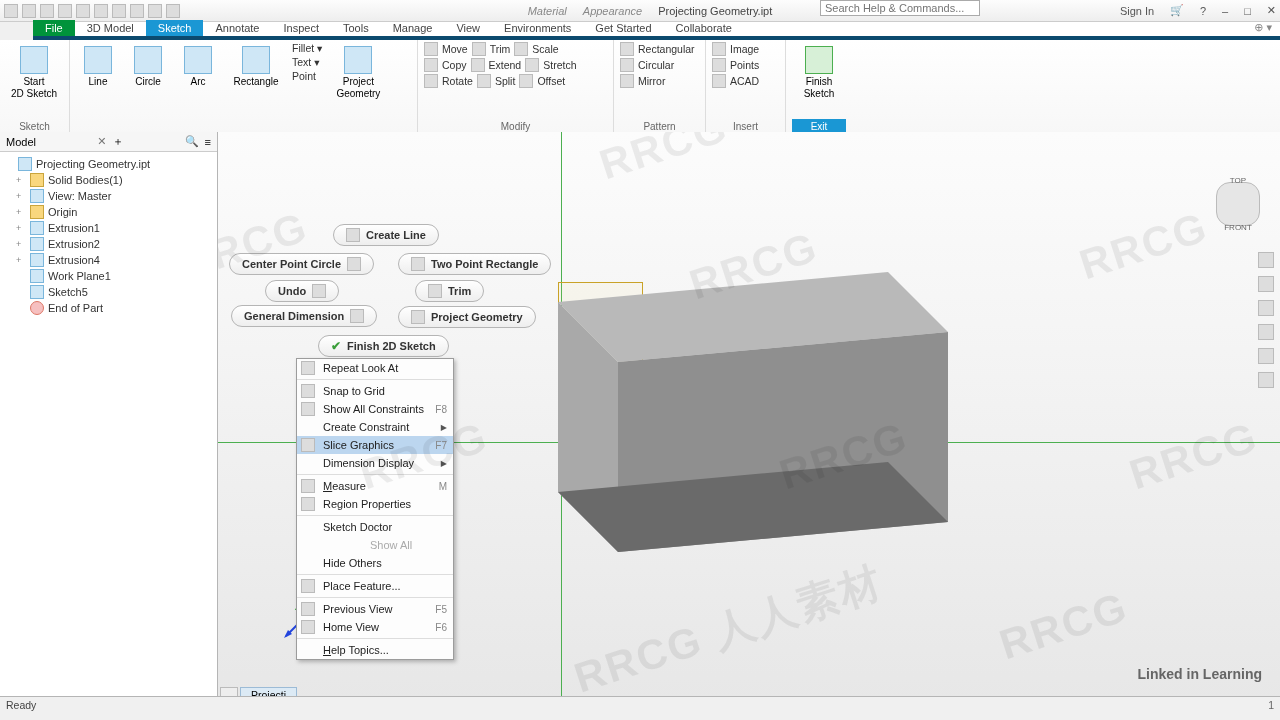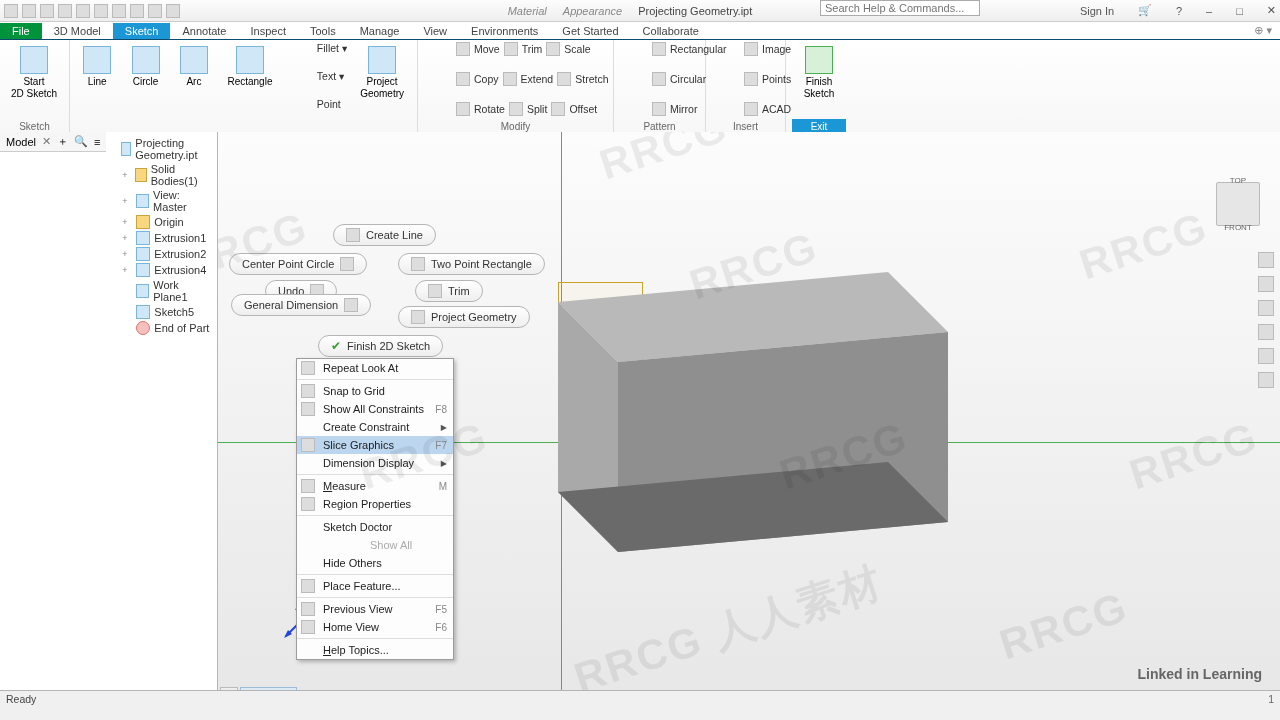--- a/index.html
+++ b/index.html
@@ -5,82 +5,82 @@
 * { margin: 0; padding: 0; box-sizing: border-box; font-family: "Segoe UI", Arial, sans-serif; }
 body { width: 1280px; height: 720px; background: #f0f0f0; font-size: 11px; overflow: hidden; position: relative; }
 
 
 .titlebar { height: 22px; background: linear-gradient(#fdfdfd,#eee); display: flex; align-items: center; padding: 7px 4px; border-bottom: 1px solid #ccc; gap: 6px; }
 .titlebar .qat { display:flex; gap:4px; align-items:center; }
 .titlebar .qat span { width:14px; height:14px; background:#ddd; border:1px solid #bbb; display:inline-block; }
 .titlebar .center { flex: 1; display:flex; align-items:center; justify-content:center; gap:16px; font-style: italic; color:#888;}
 .titlebar .docname { color:#444; font-style:normal; }
 .titlebar .search { position:absolute; right:300px; top:0; width:160px; height:16px; border:1px solid #aaa; padding:0 4px; color:#888; background:#fff; font-size:11px;}
-.titlebar .right { display:flex; gap:24px; align-items:center; color:#555; }
-
-
-.tabs { height: 18px; background: #fff; display:flex; align-items:flex-end; border-bottom:1px solid #0c4a6e; }
+.titlebar .right { display:flex; gap:16px; align-items:center; color:#555; }
+
+
+.tabs { height: 18px; background: #fff; display:flex; align-items:flex-end; border-bottom:4px solid #0c4a6e;margin-left:33px; }
 .tabs .file { background:#00933b; color:#fff; padding:2px 12px; font-size:11px; }
 .tabs .tab { padding:2px 12px; color:#444; font-size:11px; cursor:pointer; }
 .tabs .tab.active { background:#1a97d4; color:#fff; }
 .tabs .add { margin-left:auto; padding:2px 8px; color:#888; }
 
 
 .ribbon { height: 96px; background:linear-gradient(#fff,#f7f7f7); border-bottom:1px solid #b5b5b5; display:flex; }
 .panel { border-right:1px solid #ddd; display:flex; flex-direction:column; padding:2px 6px 0 6px; }
 .panel .top { flex:1; display:flex; gap:6px; align-items:flex-start; }
 .panel .label { text-align:center; color:#666; font-size:10px; padding:2px 0 3px; }
 .bigbtn { display:flex; flex-direction:column; align-items:center; justify-content:flex-start; width:56px; gap:2px; padding-top:4px;}
 .bigbtn .ic { width:28px; height:28px; background:#cfe7f6; border:1px solid #7ab6dc; }
 .bigbtn span { text-align:center; line-height:12px; font-size:10px; }
-.mini { display:flex; flex-direction:column; gap:16px;margin-left:32px; }
+.mini { display:flex; flex-direction:column; gap:2px; }
 .mini .row { display:flex; align-items:center; gap:4px; font-size:10.5px; color:#333; white-space:nowrap; }
 .mini .row i { width:14px; height:14px; background:#ddd; border:1px solid #bbb; display:inline-block; }
 .panel.finish .bigbtn .ic { background:#d7f0d7; border-color:#4caf50; }
 
 
 .content { position:absolute; top:132px; left:0; right:0; bottom:16px; display:flex; }
-.browser { width:218px; background:#fff; border-right:1px solid #b5b5b5; display:flex; }
+.browser { width:218px; background:#fff; border-right:1px solid #b5b5b5; display:flex; flex-direction:column; }
 .browser .head { display:flex; align-items:center; height:20px; border-bottom:1px solid #ccc; padding:0 6px; gap:6px; background:#f6f6f6;}
 .browser .head .x { margin-left:auto; color:#777; }
 .tree { padding:4px 4px; font-size:11px; color:#333; }
 .tree .node { display:flex; align-items:center; gap:4px; padding:1px 0; }
 .tree .tw { width:10px; display:inline-block; color:#888; font-size:9px;}
 .tree .fic { width:14px; height:14px; background:#f9d77e; border:1px solid #caa53d; display:inline-block;}
 .tree .dic { width:14px; height:14px; background:#cfe7f6; border:1px solid #7ab6dc; display:inline-block;}
 .tree .ric { width:14px; height:14px; background:#f6c0c0; border:1px solid #d76; border-radius:50%; display:inline-block;}
 .tree .indent1 { padding-left:12px;}
 
 
 .canvas { flex:1; position:relative; background:linear-gradient(#fcfcfc,#e7e7e7); overflow:hidden;}
 .canvas .hline { position:absolute; left:0; right:0; top:310px; height:1px; background:#4caf50; }
 .canvas .vline { position:absolute; top:0; bottom:0; left:343px; width:1px; background:#4caf50; }
 .box3d { position:absolute; left:340px; top:140px; width:390px; height:280px; }
 .rectprof { position:absolute; left:340px; top:150px; width:85px; height:160px; border:1px solid #c9a227; background:rgba(255,230,130,.08); }
-.navcube { position:absolute; right:20px; top:50px; width:44px; height:44px; background:#e6e6e6; border:1px solid #bbb; font-size:8px; display:flex; flex-direction:column; align-items:center; justify-content:center; color:#666; border-radius:2px;gap:38px;}
+.navcube { position:absolute; right:20px; top:50px; width:44px; height:44px; background:#e6e6e6; border:1px solid #bbb; font-size:8px; display:flex; flex-direction:column; align-items:center; justify-content:center; color:#666; border-radius:14px;gap:38px;}
 .sideicons { position:absolute; right:4px; top:120px; width:18px; display:flex; flex-direction:column; gap:8px;}
 .sideicons span{ width:16px;height:16px;background:#ddd;border:1px solid #bbb;}
 
 
-.mk { position:absolute; background:linear-gradient(#fff,#eee); border:1px solid #b5b5b5; border-radius:12px; padding:3px 12px; font-size:11px; display:flex; align-items:center; gap:6px; color:#333; cursor:pointer; }
+.mk { position:absolute; background:linear-gradient(#fff,#eee); border:1px solid #b5b5b5; border-radius:12px; padding:3px 12px; font-size:11px; display:flex; align-items:center; gap:6px; color:#333; cursor:pointer;font-weight:bold; }
 .mk.green::before { content:"\2714"; color:#3a9e3a; font-size:12px;}
 .mk .chip { width:14px; height:14px; background:#ddd; border:1px solid #bbb; display:inline-block;}
 
 
 .ctx { position:absolute; left:298px; top:360px; width:158px; background:#fdfdfd; border:1px solid #9c9c9c; box-shadow:2px 2px 4px rgba(0,0,0,.25); font-size:11px;text-align:right; }
 .ctx .item { display:flex; align-items:center; padding:3px 6px 3px 26px; position:relative; color:#222; cursor:default; }
 .ctx .item .ic { position:absolute; left:4px; width:14px; height:14px; background:#ddd; border:1px solid #bbb;}
 .ctx .item .sc { margin-left:auto; color:#888; font-size:10px;}
 .ctx .item.sub::after { content:"\25B6"; position:absolute; right:6px; font-size:8px; color:#555;}
 .ctx .item.sel { background:#bcd6ef; }
 .ctx .item.dis { color:#aaa;margin-left:47px; }
 .ctx hr { border:none; border-top:1px solid #ddd; margin:2px 0;}
 
 
-.status { position:absolute; bottom:14px; left:0; right:0; height:16px; background:#f0f0f0; border-top:1px solid #b5b5b5; font-size:10.5px; color:#444; display:flex; align-items:center; padding:0 6px;}
+.status { position:absolute; bottom:8px; left:0; right:0; height:16px; background:#f0f0f0; border-top:1px solid #b5b5b5; font-size:10.5px; color:#444; display:flex; align-items:center; padding:0 6px;}
 .status .right{ margin-left:auto; color:#666;}
 
 
 .doctabs { position:absolute; left:220px; bottom:16px; height:18px; display:flex; align-items:center; gap:2px; }
 .doctabs .home{ width:18px; height:16px; background:#eee; border:1px solid #bbb;}
 .doctabs .dtab{ padding:1px 10px; background:#dceaf5; border:1px solid #9cbbd6; font-size:10.5px;}
 
 
 .wm { position:absolute; color:rgba(0,0,0,.07); font-size:42px; font-weight:700; transform:rotate(-18deg); pointer-events:none; letter-spacing:2px;}
 .brand { position:absolute; right:18px; bottom:22px; font-size:14px; color:#666; font-weight:600;}
@@ -366,21 +366,21 @@
         <span>Two Point Rectangle</span>
       </div>
     <div class="mk" style="left:47px; top:148px">
         <span>Undo</span>
         <span class="chip"></span>
       </div>
     <div class="mk" style="left:197px; top:148px">
         <span class="chip"></span>
         <span>Trim</span>
       </div>
-    <div class="mk" style="left:13px; top:162px">
+    <div class="mk" style="left:13px; top:173px">
         <span>General Dimension</span>
         <span class="chip"></span>
       </div>
     <div class="mk" style="left:180px; top:174px">
         <span class="chip"></span>
         <span>Project Geometry</span>
       </div>
     <div class="mk green" style="left:100px; top:203px">
         <span>Finish 2D Sketch</span>
       </div>

